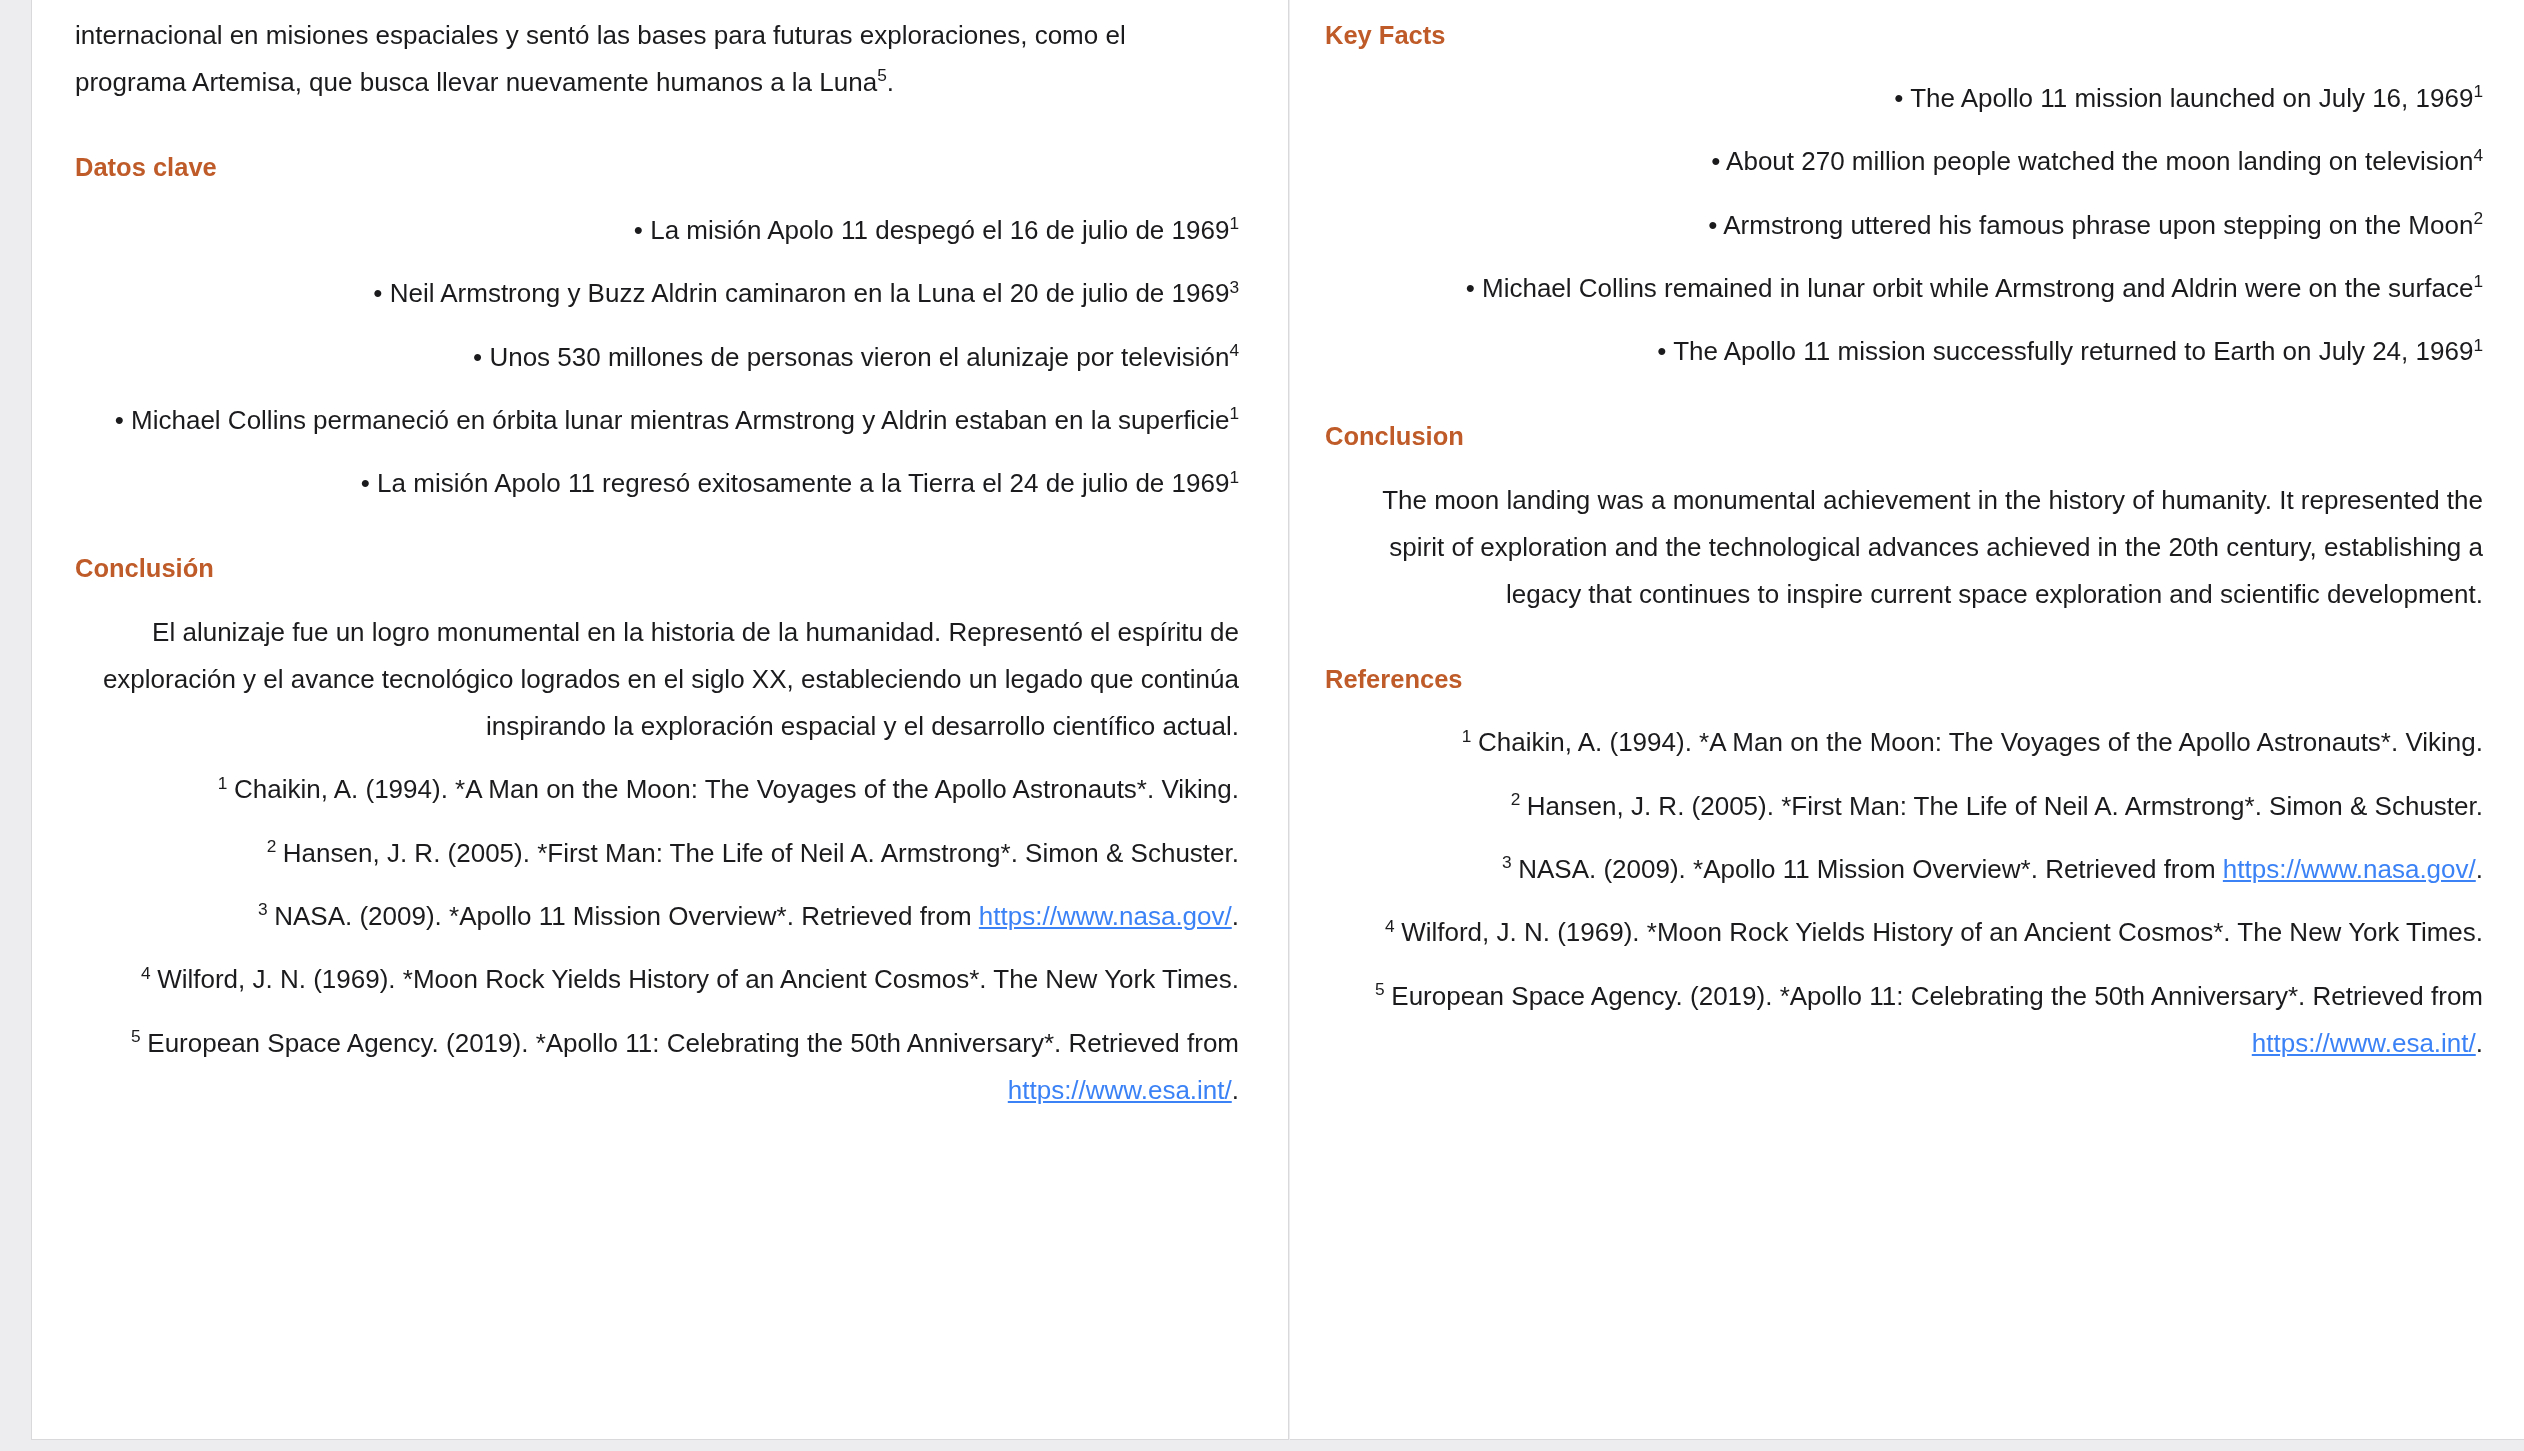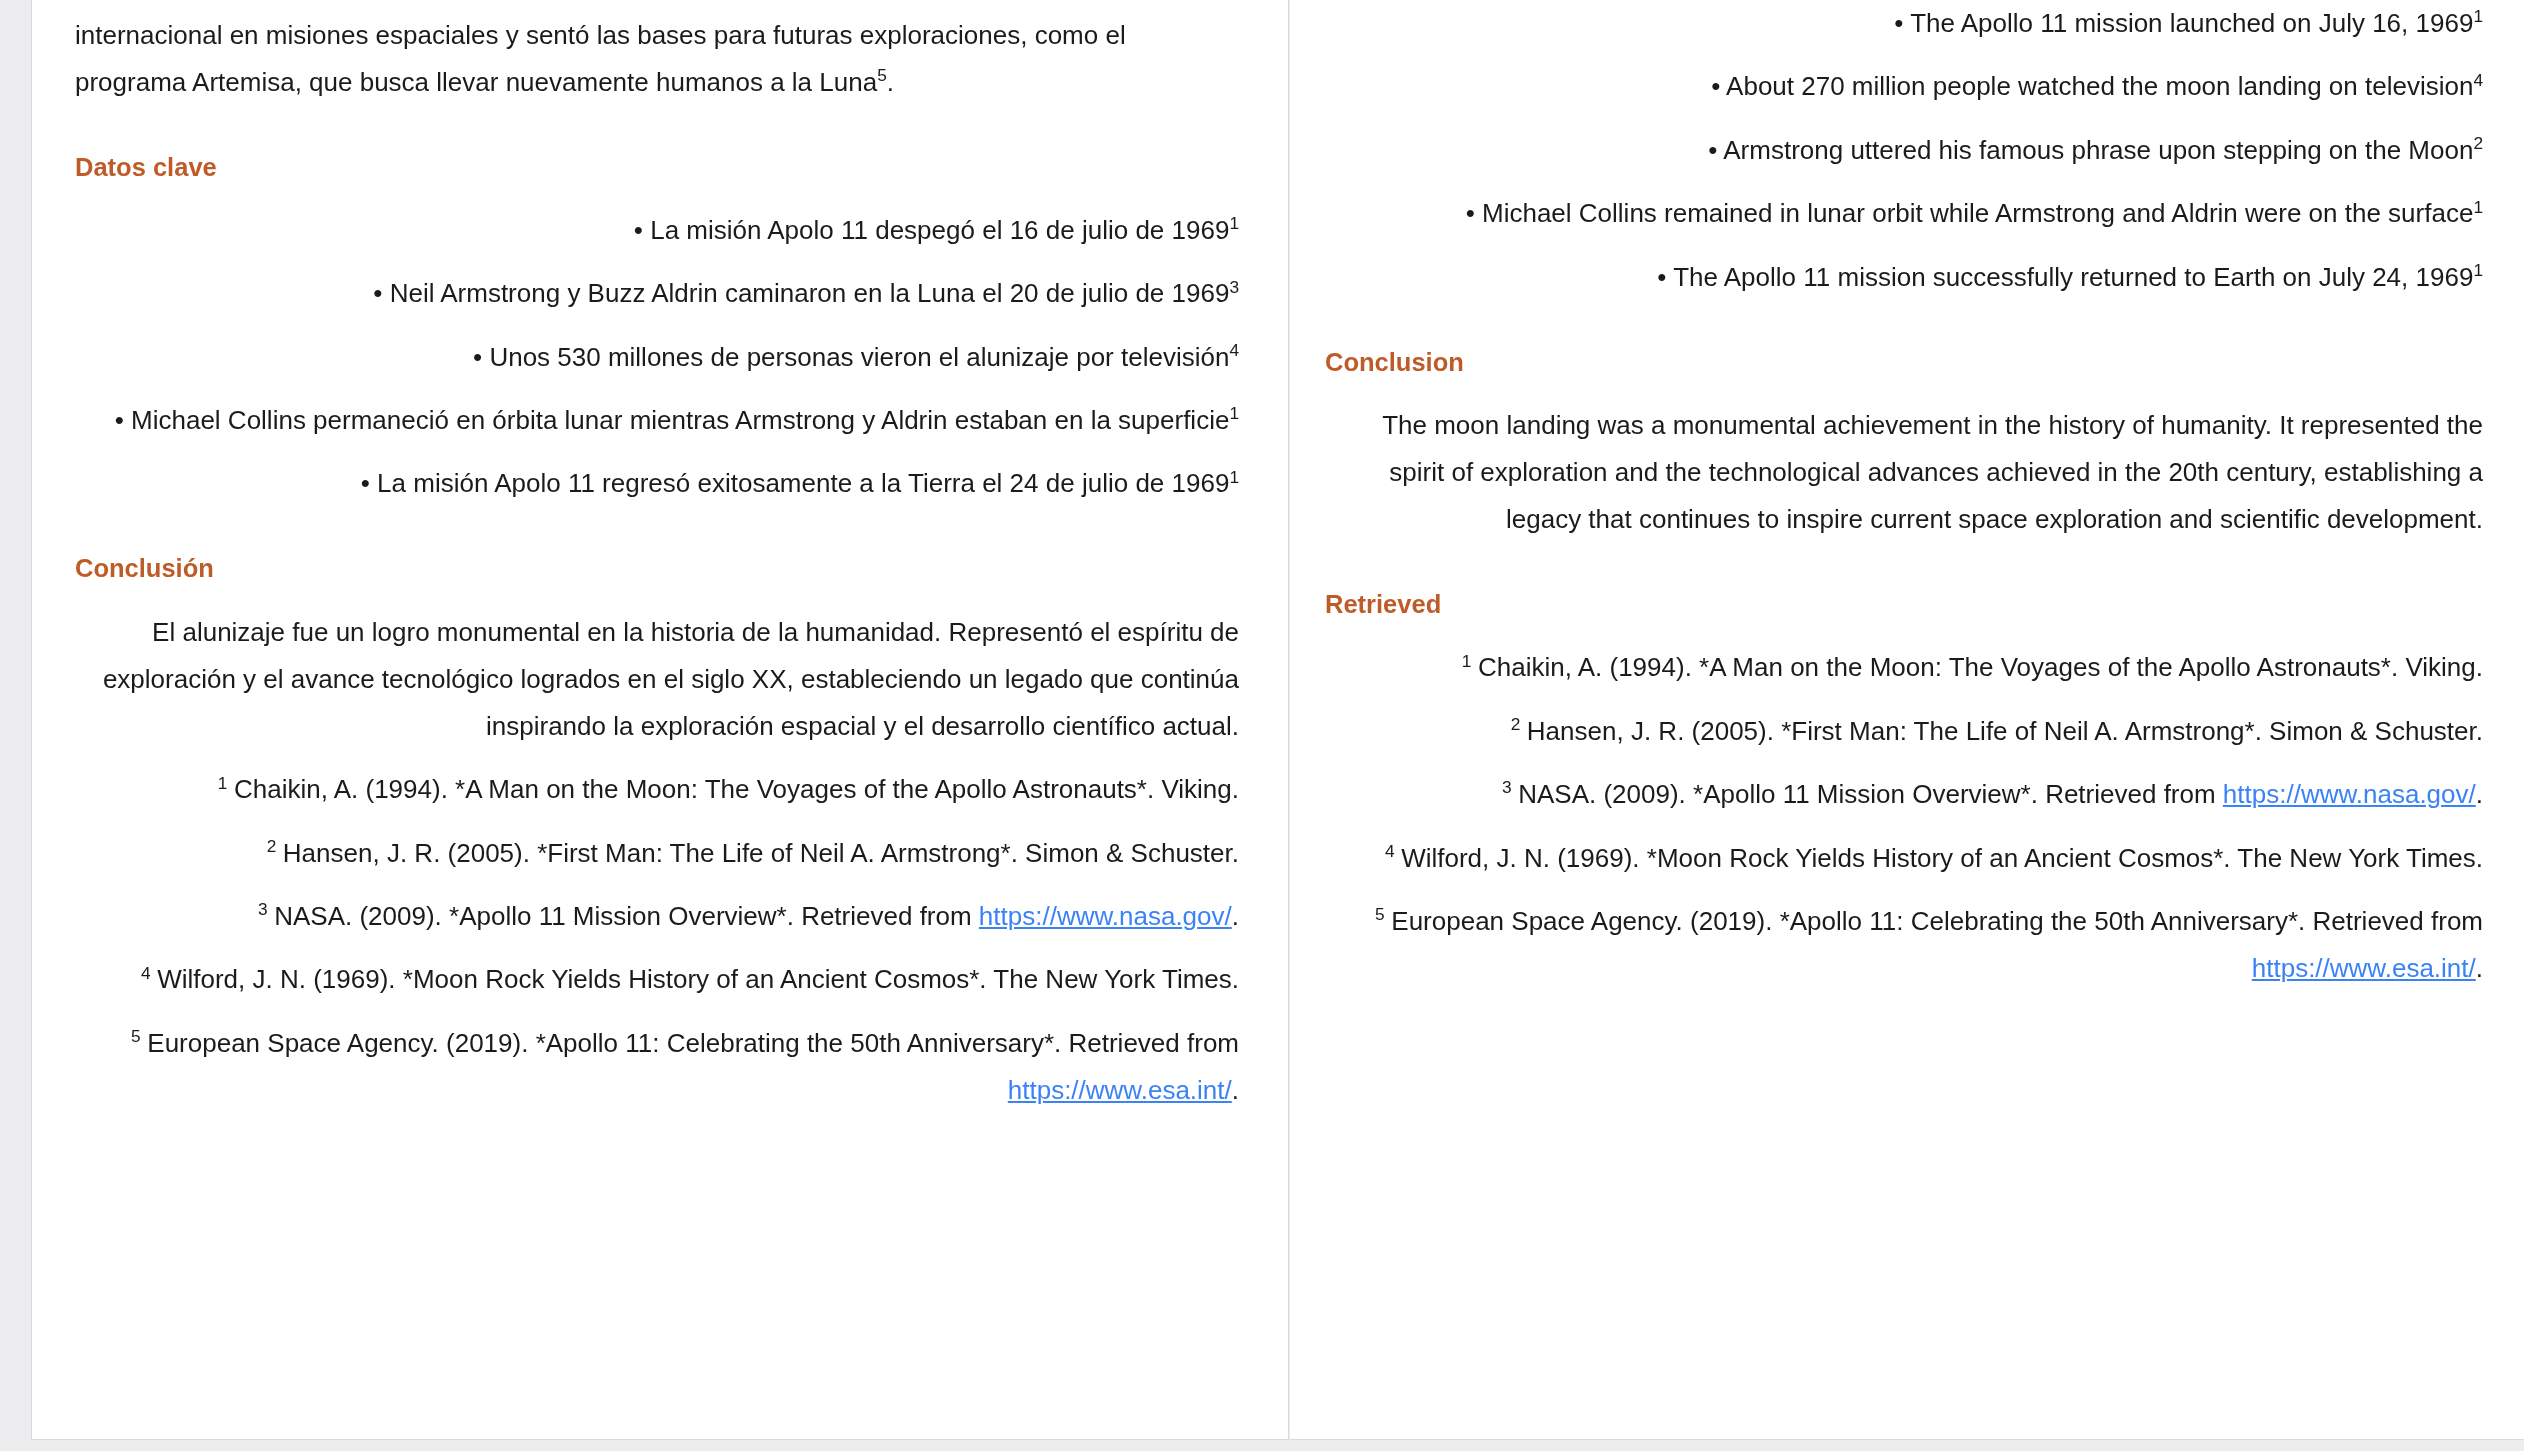--- a/index.html
+++ b/index.html
@@ -80,31 +80,32 @@
     <p class="ref"><sup class="refnum">1</sup><span>Chaikin, A. (1994). *A Man on the Moon: The Voyages of the Apollo Astronauts*. Viking.</span><a class="link"></a><span></span></p>
     <p class="ref"><sup class="refnum">2</sup><span>Hansen, J. R. (2005). *First Man: The Life of Neil A. Armstrong*. Simon &amp; Schuster.</span><a class="link"></a><span></span></p>
     <p class="ref"><sup class="refnum">3</sup><span>NASA. (2009). *Apollo 11 Mission Overview*. Retrieved from </span><a class="link">https://www.nasa.gov/</a><span>.</span></p>
     <p class="ref"><sup class="refnum">4</sup><span>Wilford, J. N. (1969). *Moon Rock Yields History of an Ancient Cosmos*. The New York Times.</span><a class="link"></a><span></span></p>
     <p class="ref"><sup class="refnum">5</sup><span>European Space Agency. (2019). *Apollo 11: Celebrating the 50th Anniversary*. Retrieved from </span><a class="link">https://www.esa.int/</a><span>.</span></p>
 
   </section>
 
   <section class="panel panel-right">
 
+    <h3 class="section-heading first">Key Facts</h3>
 
     <p class="fact"><span>• The Apollo 11 mission launched on July 16, 1969</span><sup>1</sup></p>
     <p class="fact"><span>• About 270 million people watched the moon landing on television</span><sup>4</sup></p>
     <p class="fact"><span>• Armstrong uttered his famous phrase upon stepping on the Moon</span><sup>2</sup></p>
     <p class="fact"><span>• Michael Collins remained in lunar orbit while Armstrong and Aldrin were on the surface</span><sup>1</sup></p>
     <p class="fact"><span>• The Apollo 11 mission successfully returned to Earth on July 24, 1969</span><sup>1</sup></p>
 
     <h3 class="section-heading">Conclusion</h3>
     <p class="para">The moon landing was a monumental achievement in the history of humanity. It represented the spirit of exploration and the technological advances achieved in the 20th century, establishing a legacy that continues to inspire current space exploration and scientific development.</p>
 
-    <h3 class="section-heading">Retrieved</h3>
+    <h3 class="section-heading">References</h3>
 
     <p class="ref"><sup class="refnum">1</sup><span>Chaikin, A. (1994). *A Man on the Moon: The Voyages of the Apollo Astronauts*. Viking.</span><a class="link"></a><span></span></p>
     <p class="ref"><sup class="refnum">2</sup><span>Hansen, J. R. (2005). *First Man: The Life of Neil A. Armstrong*. Simon &amp; Schuster.</span><a class="link"></a><span></span></p>
     <p class="ref"><sup class="refnum">3</sup><span>NASA. (2009). *Apollo 11 Mission Overview*. Retrieved from </span><a class="link">https://www.nasa.gov/</a><span>.</span></p>
     <p class="ref"><sup class="refnum">4</sup><span>Wilford, J. N. (1969). *Moon Rock Yields History of an Ancient Cosmos*. The New York Times.</span><a class="link"></a><span></span></p>
     <p class="ref"><sup class="refnum">5</sup><span>European Space Agency. (2019). *Apollo 11: Celebrating the 50th Anniversary*. Retrieved from </span><a class="link">https://www.esa.int/</a><span>.</span></p>
 
   </section>
 
 </div>

